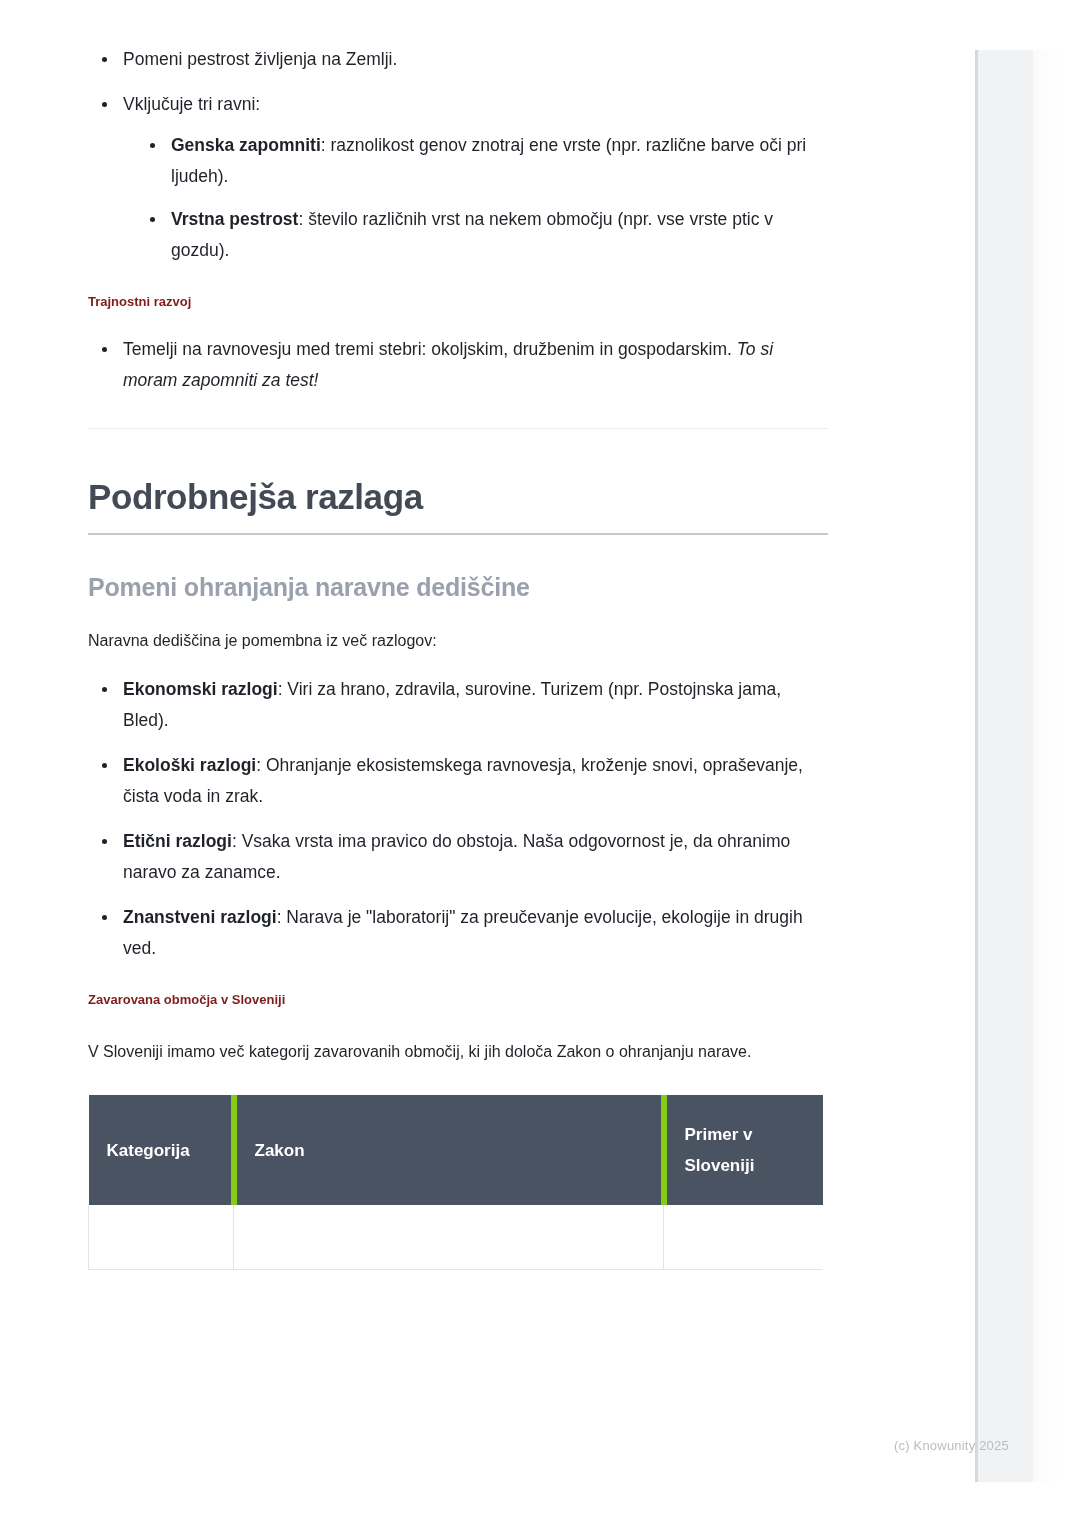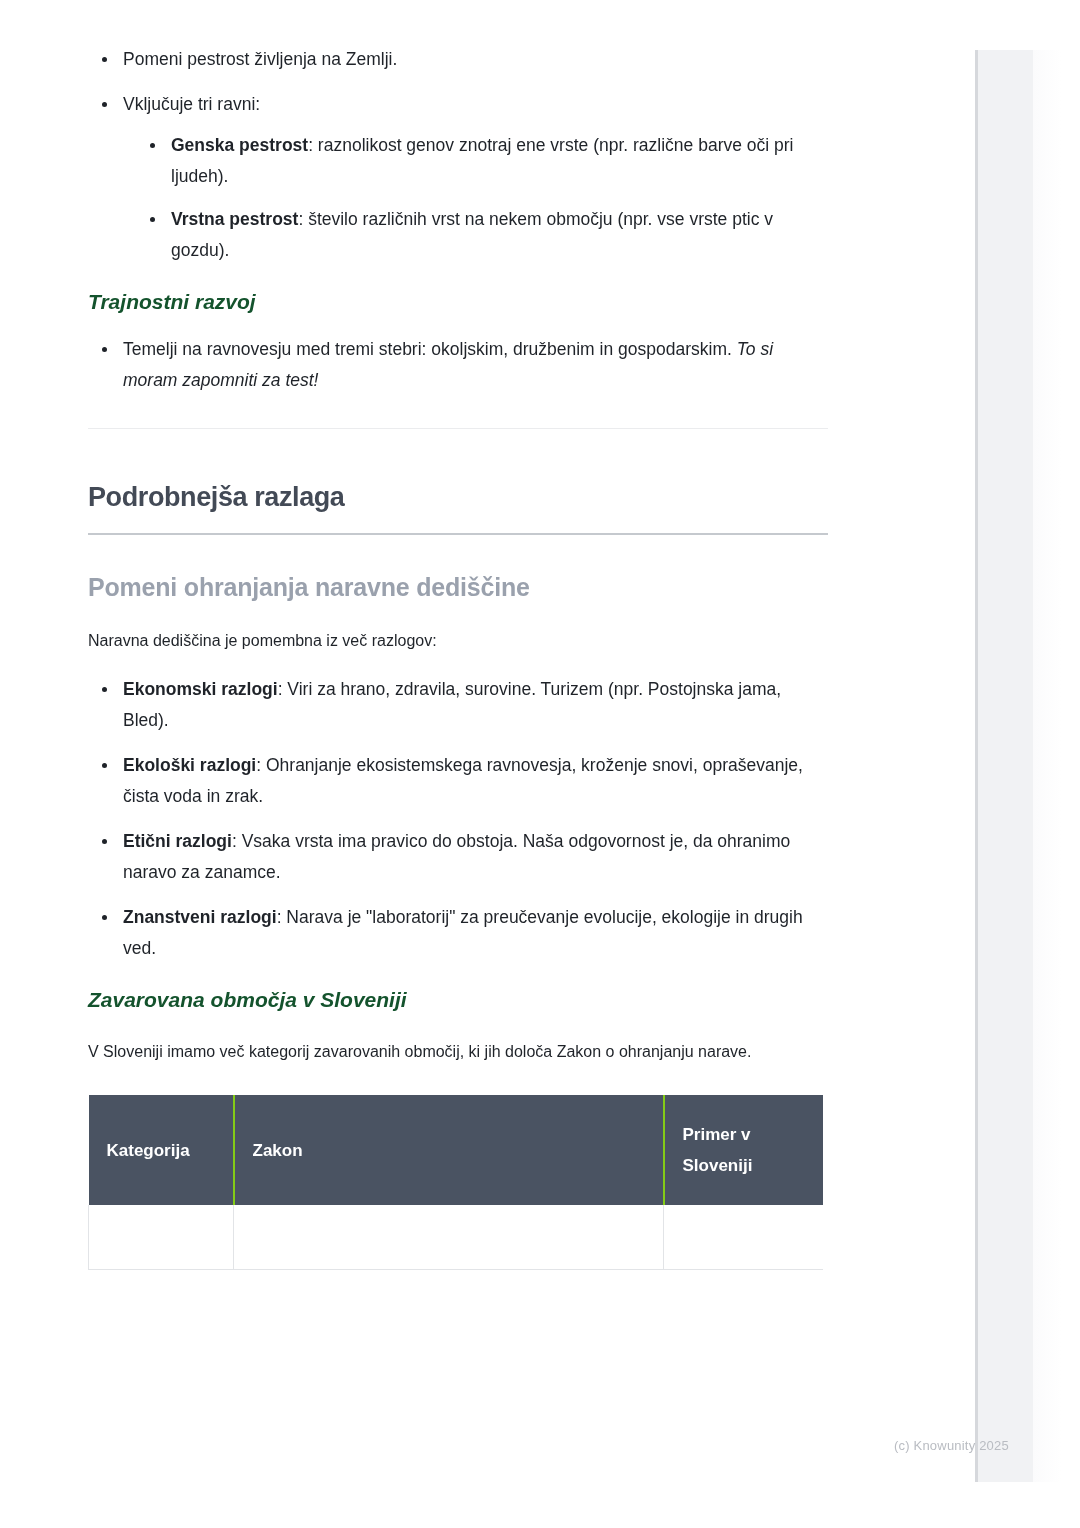--- a/index.html
+++ b/index.html
@@ -100,45 +100,44 @@
     border-radius: 50%;
     background: #1f2329;
   }
   .nested-wrap { margin-left: 15px; }
 
   b, .b { font-weight: 700; }
   i, .i { font-style: italic; }
 
   
   .minihead {
-    font-size: 21px;
+    font-size: 13px;
     font-weight: 700;
     line-height: 28px;
     margin: 22px 0 18px 0;
-    color: #14532d;
-    font-style: italic;
+    color: #7f1d1d;
   }
 
   
   .rule-light {
     height: 0;
     border: none;
     border-top: 1px solid #ebecee;
     margin: 32px 0 0 0;
   }
   .rule-strong {
     height: 0;
     border: none;
     border-top: 2px solid #c5c9ce;
     margin: 14px 0 0 0;
   }
 
   
   h1.doc-h1 {
-    font-size: 27px;
+    font-size: 35px;
     font-weight: 700;
     color: #434a56;
     letter-spacing: -0.4px;
     margin: 46px 0 0 0;
     line-height: 44px;
   }
   h2.doc-h2 {
     font-size: 25px;
     font-weight: 700;
     color: #9aa1ad;
@@ -167,21 +166,21 @@
   }
   table.data thead th {
     background: #4a5362;
     color: #ffffff;
     font-size: 17px;
     font-weight: 700;
     line-height: 31px;
     text-align: left;
     vertical-align: middle;
     padding: 24px 18px;
-    border-right: 2px solid #84cc16;
+    border-right: 6px solid #84cc16;
     box-sizing: border-box;
   }
   table.data thead th:last-child { border-right: none; }
   table.data tbody td {
     height: 64px;
     background: #ffffff;
     border-right: 1px solid #e2e4e7;
     border-bottom: 1px solid #e2e4e7;
     box-sizing: border-box;
     padding: 12px 18px;
@@ -215,21 +214,21 @@
 
     <ul class="lvl1">
       <li>
         <span>Pomeni pestrost življenja na Zemlji.</span>
       </li>
       <li>
         <span>Vključuje tri ravni:</span>
         <div class="nested-wrap">
           <ul class="lvl2">
             <li>
-              <b>Genska pestrost</b><span>: raznolikost genov znotraj ene vrste (npr. različne barve oči pri ljudeh).</span>
+              <b>Genska zapomniti</b><span>: raznolikost genov znotraj ene vrste (npr. različne barve oči pri ljudeh).</span>
             </li>
             <li>
               <b>Vrstna pestrost</b><span>: število različnih vrst na nekem območju (npr. vse vrste ptic v gozdu).</span>
             </li>
           </ul>
         </div>
       </li>
     </ul>
 
     <div class="minihead">Trajnostni razvoj</div>

